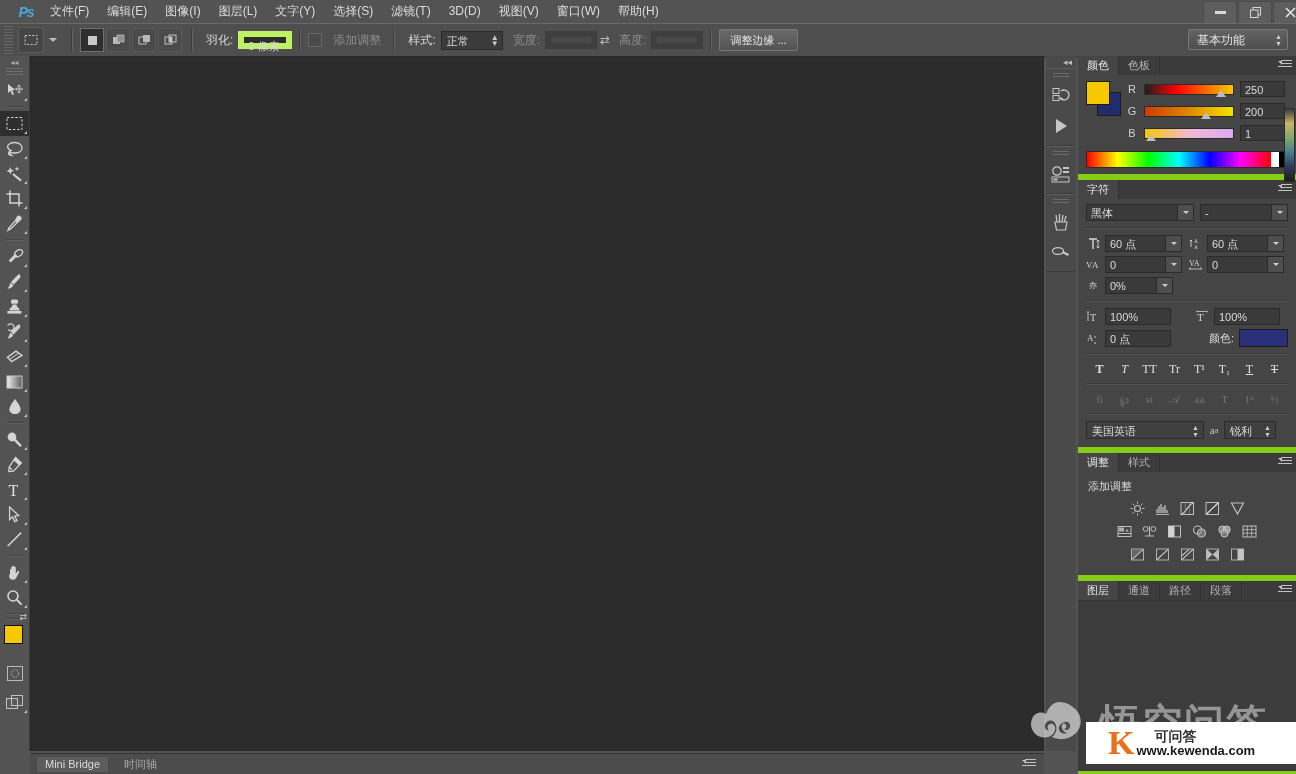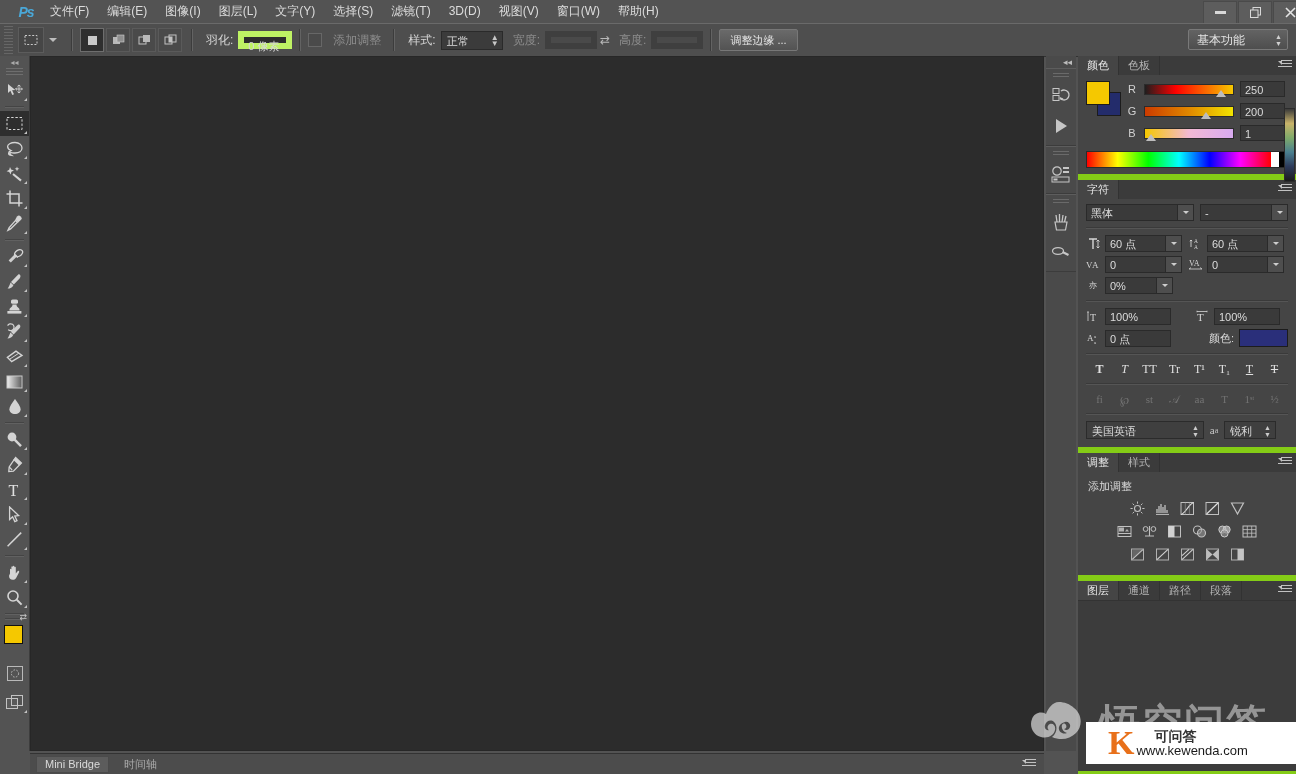--- a/index.html
+++ b/index.html
@@ -167,21 +167,21 @@
   .wm-cloud{position:absolute;left:0;top:6px;width:62px;height:44px;opacity:.72;}
   .wm-text{position:absolute;left:72px;top:2px;font-size:40px;color:#dfdfdf;
            opacity:.55;letter-spacing:2px;font-weight:bold;white-space:nowrap;
            font-family:"DejaVu Sans",sans-serif;}
   .wm-badge{position:absolute;left:58px;top:28px;width:210px;height:42px;background:#fff;
             display:flex;align-items:center;}
   .wm-k{font-size:34px;color:#e8701a;font-weight:bold;
         font-family:"Liberation Serif",serif;margin:0 2px 0 22px;line-height:34px;}
   .wm-right{display:flex;flex-direction:column;justify-content:center;}
   .wm-cn{font-size:14px;color:#333;font-weight:bold;margin-left:18px;line-height:15px;}
-  .wm-url{font-size:13px;color:#1a1a1a;font-weight:normal;line-height:14px;}
+  .wm-url{font-size:13px;color:#1a1a1a;font-weight:bold;line-height:14px;}
 </style>
 </head>
 <body>
 
 <div class="app">
 
   <div class="menubar">
     <div class="ps-logo">Ps</div>
     <div id="menu-items" style="display:flex;">
         <div class="menu-item">文件(F)</div>

